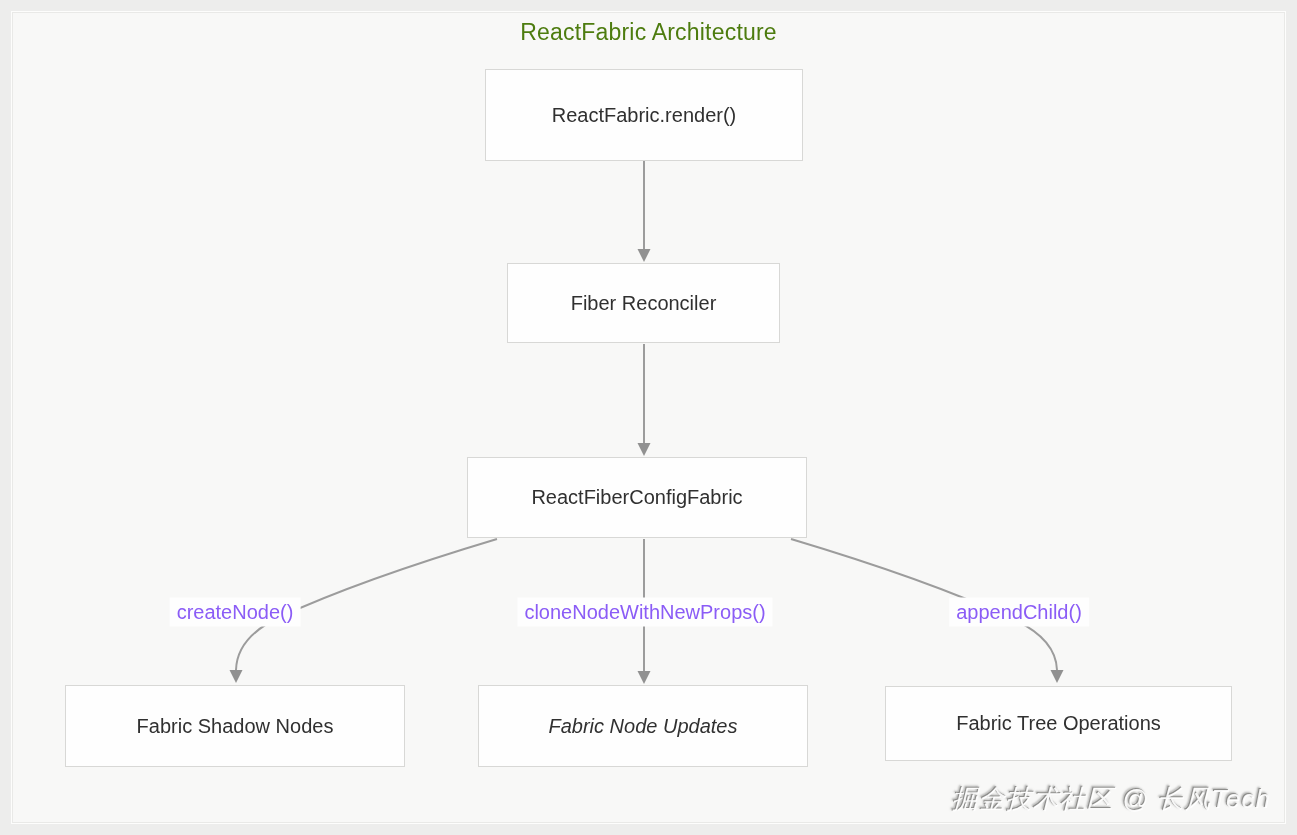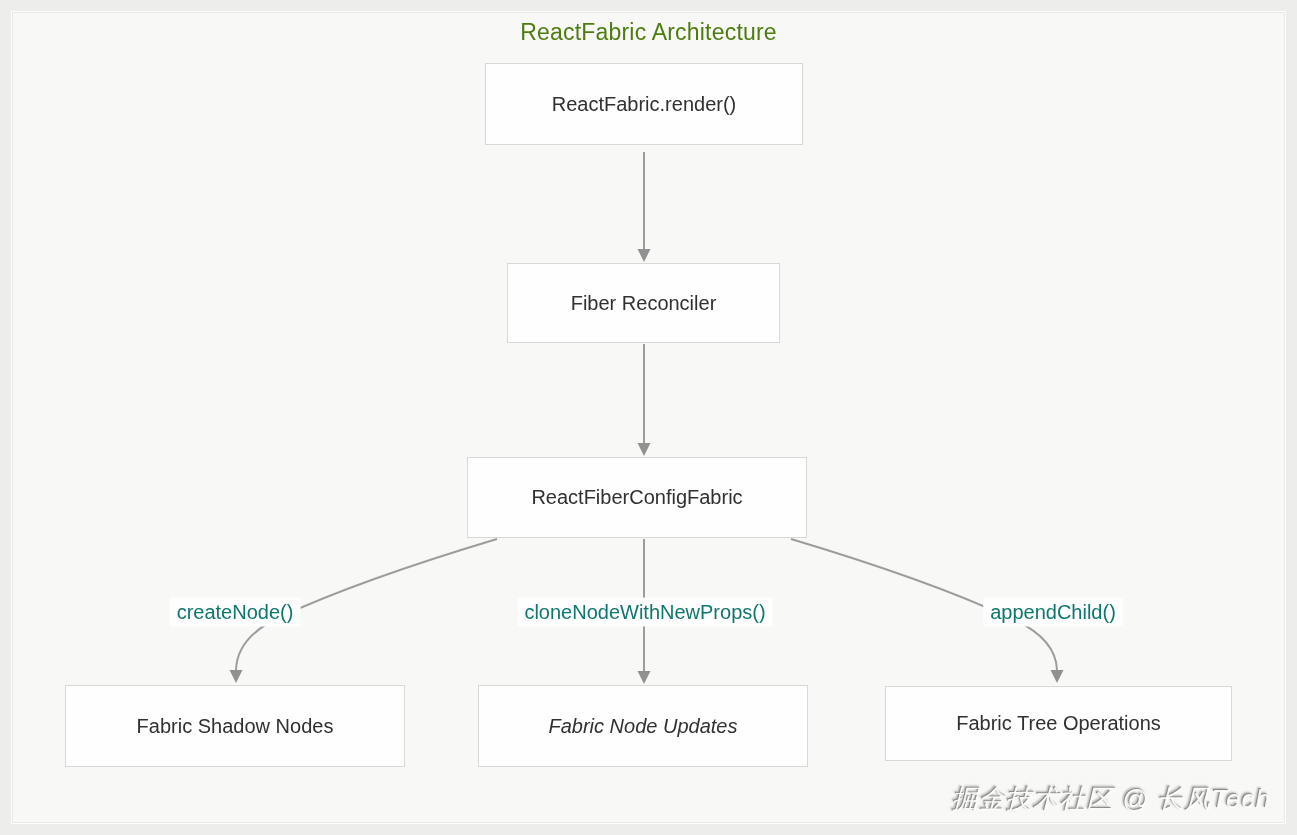--- a/index.html
+++ b/index.html
@@ -38,38 +38,38 @@
     position: absolute;
     background: #fefefe;
     border: 1px solid #d8d8d6;
     display: flex;
     align-items: center;
     justify-content: center;
     font-size: 20px;
     color: #303030;
     box-sizing: border-box;
   }
-  .node-render     { left: 485px; top: 63px;  width: 318px; height: 82px; }
+  .node-render     { left: 485px; top: 69px;  width: 318px; height: 92px; }
   .node-reconciler { left: 507px; top: 263px; width: 273px; height: 80px; }
   .node-config     { left: 467px; top: 457px; width: 340px; height: 81px; }
   .node-shadow     { left: 65px;  top: 685px; width: 340px; height: 82px; }
   .node-updates    { left: 478px; top: 685px; width: 330px; height: 82px; font-style: italic; }
   .node-treeops    { left: 885px; top: 686px; width: 347px; height: 75px; }
   .edge-label {
     position: absolute;
     transform: translate(-50%, -50%);
     background: #fefefe;
     padding: 3px 7px;
     font-size: 20px;
-    color: #0f766e;
+    color: #8b5cf6;
     white-space: nowrap;
   }
   .edge-label-create { left: 235px;  top: 612px; }
   .edge-label-clone  { left: 645px;  top: 612px; }
-  .edge-label-append { left: 1053px; top: 612px; }
+  .edge-label-append { left: 1019px; top: 612px; }
   .watermark {
     position: absolute;
     right: 26px;
     top: 782px;
     font-size: 26px;
     color: rgba(255,255,255,0.92);
     text-shadow: -1px -1px 0 #8d8d8b, -2px -2px 2px rgba(110,110,108,0.55);
     letter-spacing: 1px;
     white-space: nowrap;
     font-style: italic;

